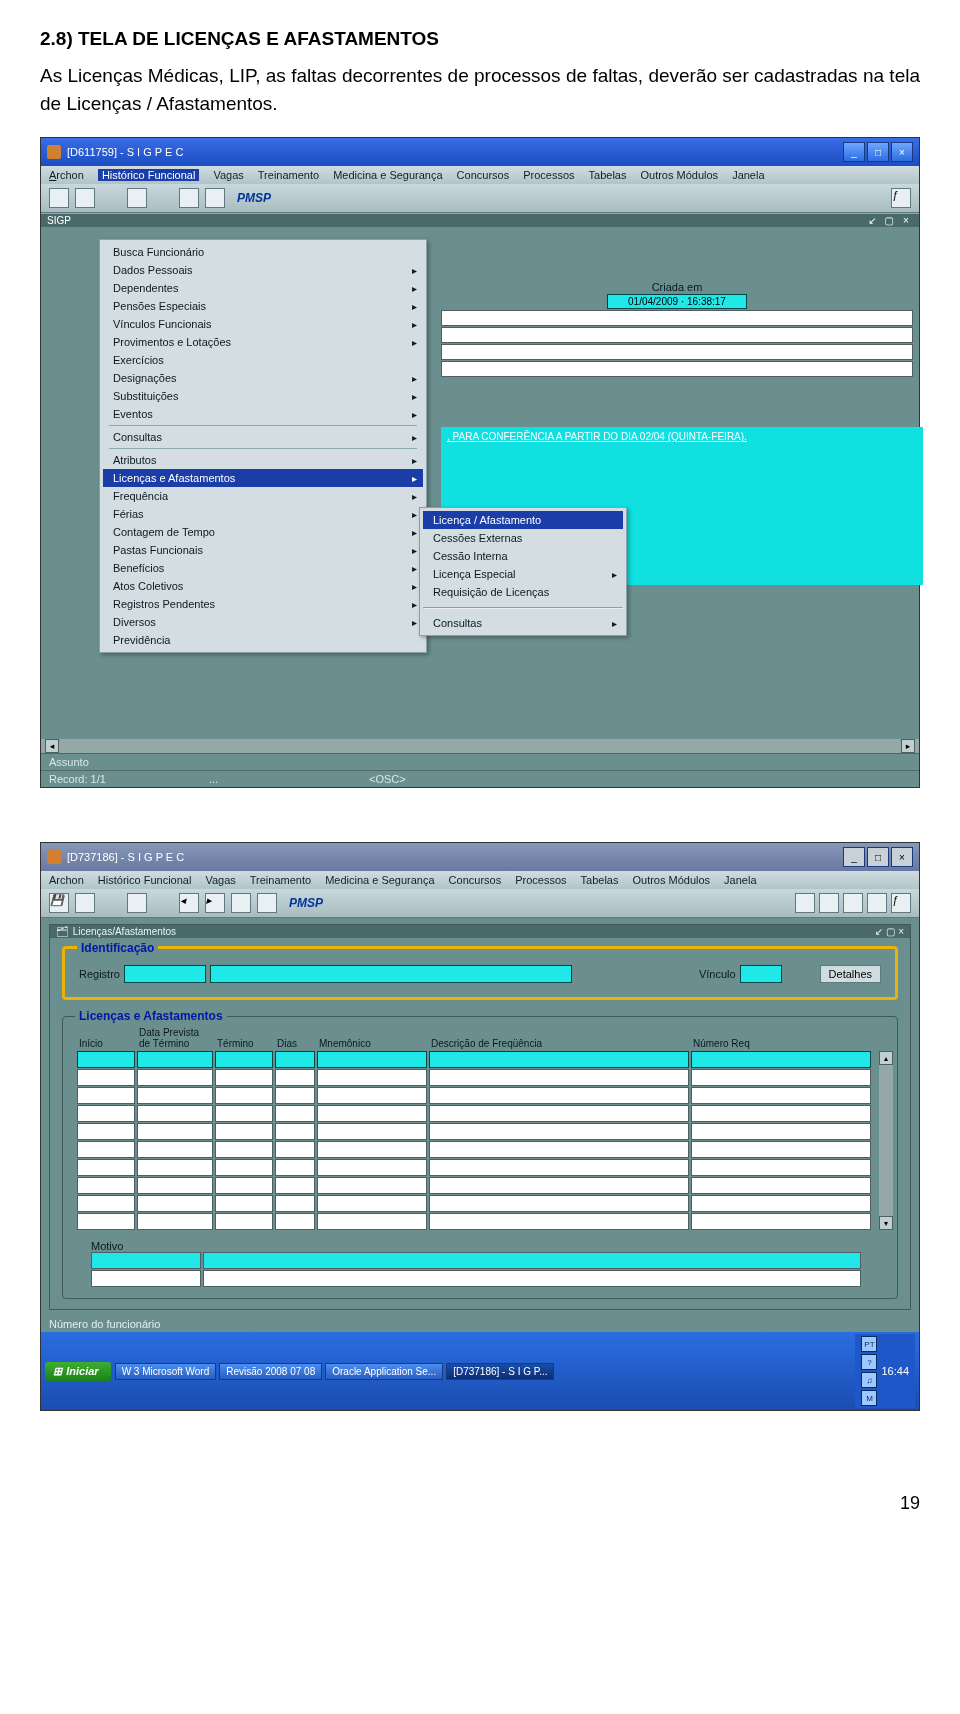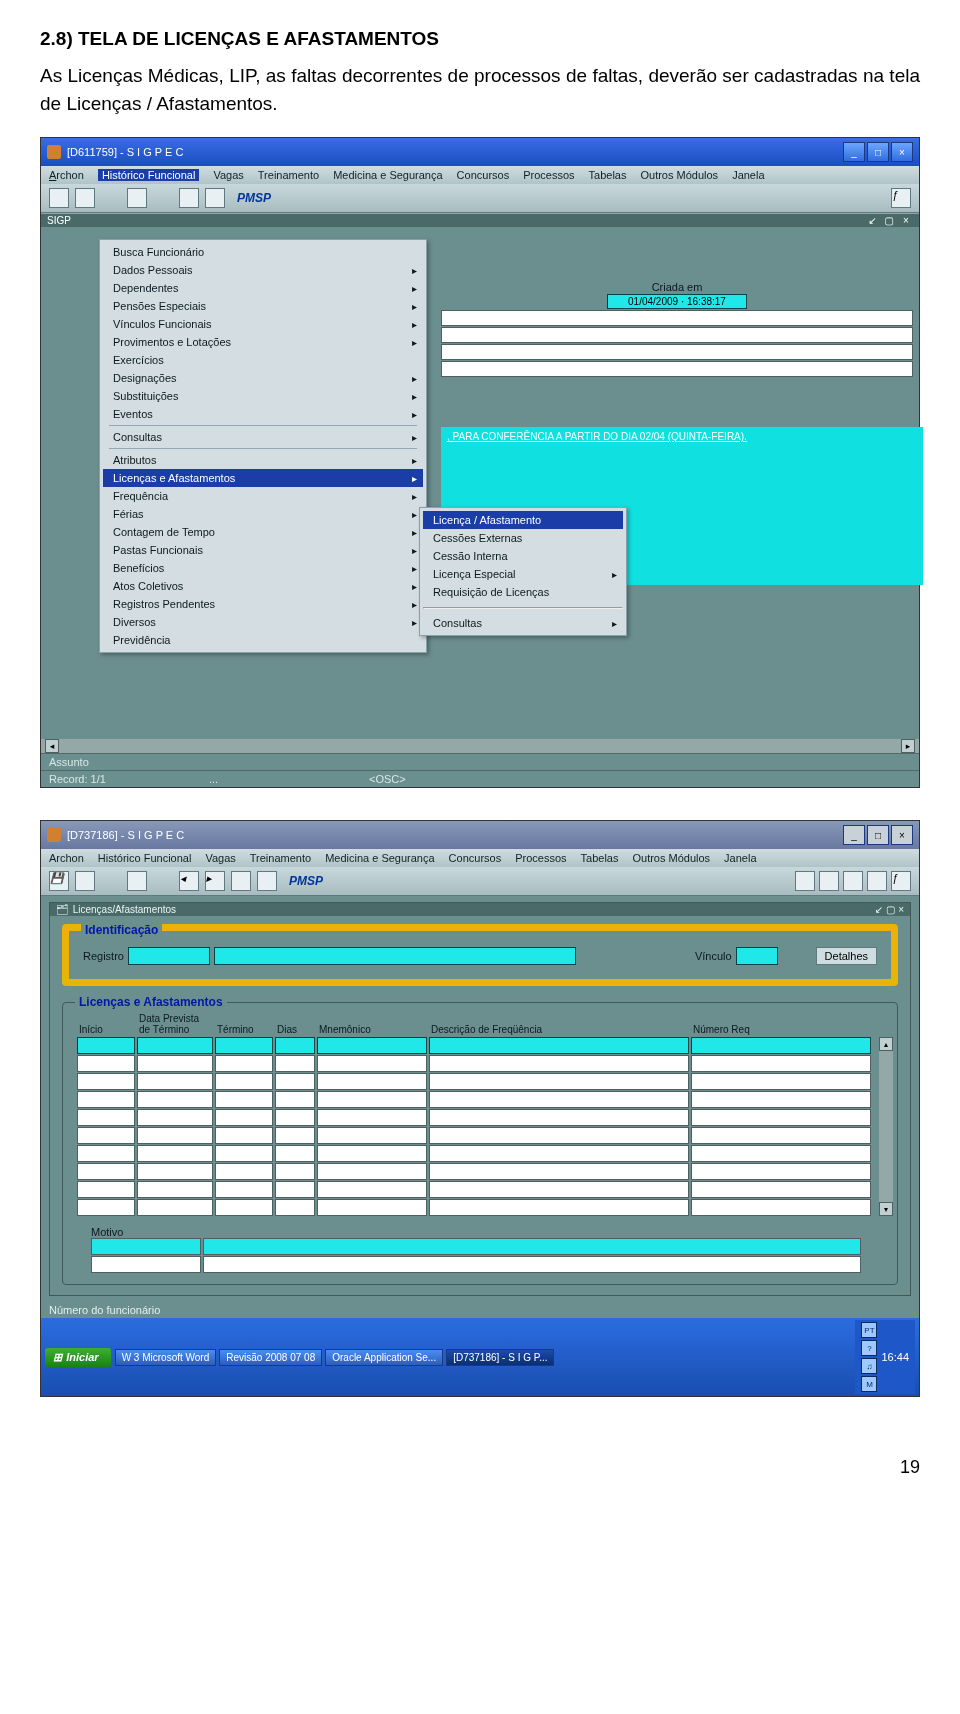--- a/index.html
+++ b/index.html
@@ -9,21 +9,21 @@
     width: 960px;
     font-size: 13px;
   }
   .page { padding: 28px 40px; }
   .section-title { font-size: 19px; font-weight: bold; margin-bottom: 12px; }
   .section-text { font-size: 19px; line-height: 1.45; margin-bottom: 20px; text-align: justify; }
   .screenshot {
     border: 1px solid #333;
     background: #6b8e8e;
     font-size: 11px;
-    margin-bottom: 32px;
+    margin-bottom: 54px;
     position: relative;
   }
   
   .s1 { }
   .titlebar {
     background: linear-gradient(#3a6de6, #1a4dc0);
     color: #fff;
     padding: 4px 6px;
     display: flex;
     align-items: center;
@@ -146,21 +146,21 @@
   .inner-window {
     margin: 6px 8px; border: 1px solid #405858; background:#6b8e8e;
     padding-bottom: 10px;
   }
   .inner-title {
     background:#4a6a6a; color:#e8f4f4; font-size:10px; padding:1px 6px;
     display:flex; justify-content:space-between;
   }
   .ident-box {
     margin: 8px 12px 16px 12px;
-    border: 7px solid #eab308;
+    border: 3px solid #eab308;
     border-radius: 4px;
     padding: 10px 14px 14px 14px;
     position: relative;
   }
   .ident-box .group-title {
     position:absolute; top:-8px; left:12px;
     background:#6b8e8e; padding:0 4px;
     color:#0018a8; font-weight:bold; font-size:12px;
   }
   .row1 { display:flex; align-items:center; gap:4px; margin-top:6px; }

